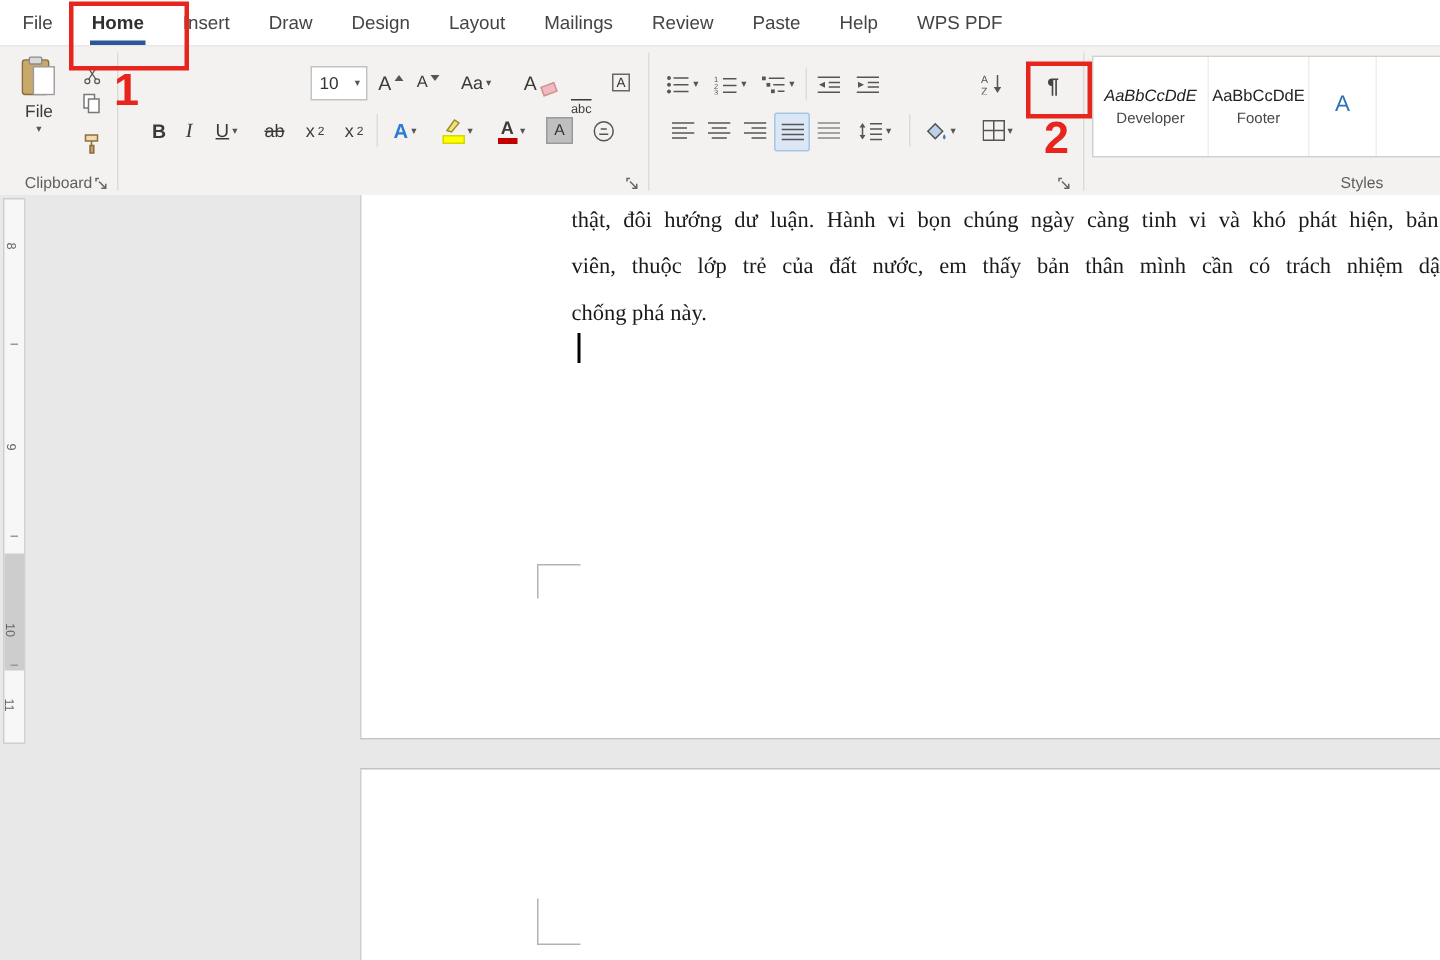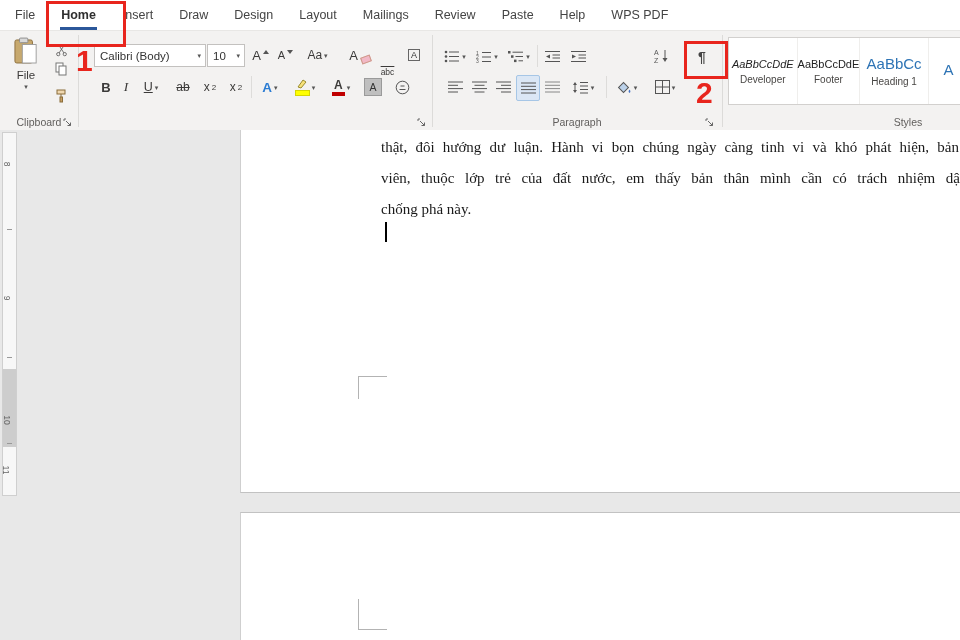--- a/index.html
+++ b/index.html
@@ -119,24 +119,20 @@
         <rect x="5" y="8" width="2.5" height="5" fill="#c9a063" stroke="#8a6d3b"></rect>
       </svg>
     </div>
     <div class="glabel" style="left:0;width:78px;">Clipboard</div>
     <svg class="launcher" style="left:63px;" viewBox="0 0 9 9">
       <path d="M1 3 V1 H3" stroke="#666" fill="none"></path>
         <path d="M3 3 L7.5 7.5 M7.5 4.5 V7.5 H4.5" stroke="#666" fill="none"></path>
     </svg>
     <div class="vline" style="left:78px;"></div>
 
-    <div class="combo" style="left:94px;top:13px;width:110px;height:21px;">
-      <span class="ctext">Calibri (Body)</span>
-      <span class="chev">▾</span>
-    </div>
     <div class="combo" style="left:207px;top:13px;width:36px;height:21px;">
       <span class="ctext">10</span>
       <span class="chev">▾</span>
     </div>
     <div class="rbtn" style="left:249px;top:13px;width:23px;height:22px;">
       <span class="ltr">A</span>
         <span class="tri-up"></span>
     </div>
     <div class="rbtn" style="left:274px;top:13px;width:23px;height:22px;">
       <span style="font-size:11px;">A</span>
@@ -310,39 +306,34 @@
       </svg>
       <span class="chev">▾</span>
     </div>
     <div class="rbtn" style="left:648px;top:44px;width:34px;height:24px;">
       <svg width="15" height="14" viewBox="0 0 15 14">
         <rect x="0.5" y="0.5" width="14" height="13" fill="none" stroke="#555"></rect>
         <path d="M7.5 0.5 V13.5 M0.5 7 H14.5" stroke="#555"></path>
       </svg>
       <span class="chev">▾</span>
     </div>
-    <div class="glabel" style="left:432px;width:290px;">Paragraph</div>
     <svg class="launcher" style="left:705px;" viewBox="0 0 9 9">
       <path d="M1 3 V1 H3" stroke="#666" fill="none"></path>
         <path d="M3 3 L7.5 7.5 M7.5 4.5 V7.5 H4.5" stroke="#666" fill="none"></path>
     </svg>
     <div class="vline" style="left:722px;"></div>
 
     <div class="stylepanel">
       <div class="stylecell" style="width:76px;">
         <span class="ssample" style="font-style:italic;">AaBbCcDdE</span>
         <span class="sname">Developer</span>
       </div>
       <div class="stylecell" style="width:66px;">
         <span class="ssample">AaBbCcDdE</span>
         <span class="sname">Footer</span>
-      </div>
-      <div class="stylecell" style="width:76px;">
-        <span class="ssample" style="font-size:15px;color:#2e74b5;">AaBbCc</span>
-        <span class="sname">Heading 1</span>
       </div>
       <div class="stylecell" style="width:44px;">
         <span class="ssample" style="font-size:15px;color:#2e74b5;">A</span>
         <span class="sname"></span>
       </div>
     </div>
     <div class="glabel" style="left:790px;width:236px;">Styles</div>
   </div>
 
   <div class="docarea">

